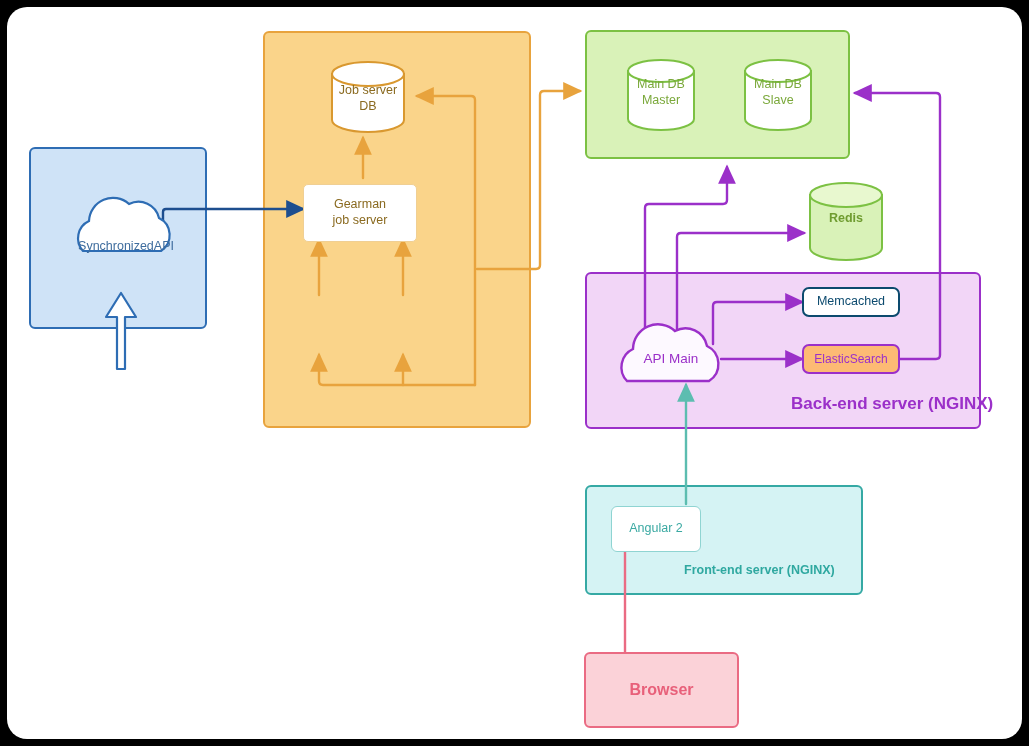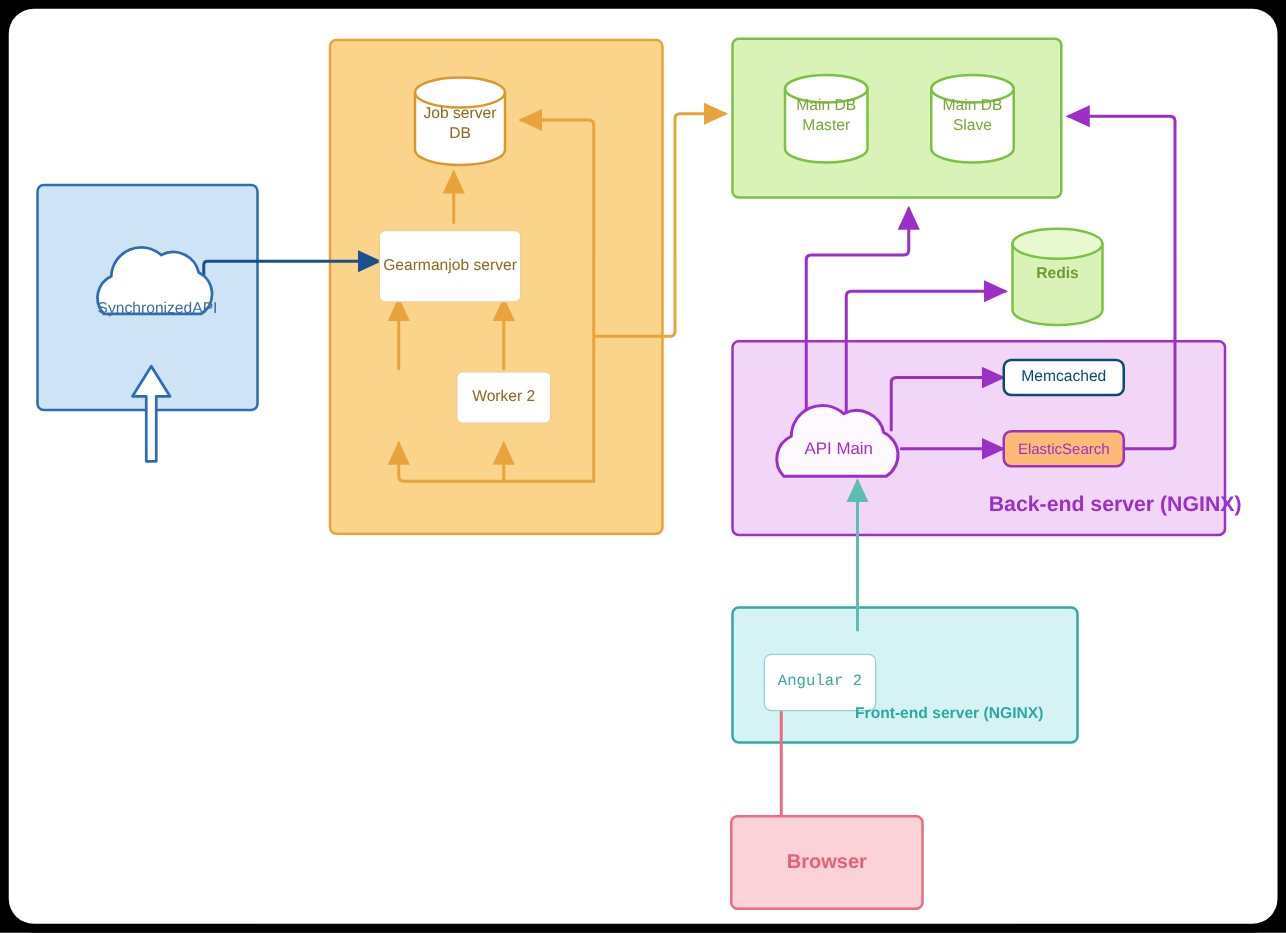--- a/index.html
+++ b/index.html
@@ -125,27 +125,26 @@
     <span>Synchronized</span>
     <span>API</span>
   </div>
 
   <div class="node" style="left:325px;top:70px;width:72px;height:44px;flex-direction:column;font-size:12.5px;color:#8a6a20;">
     <span>Job server</span>
     <span>DB</span>
   </div>
 
 
-  <div class="node" style="left:296px;top:177px;width:114px;height:58px;background:#fff;border:1.5px solid #f0cf93;border-radius:5px;flex-direction:row;font-size:12.5px;color:#8a6a20;">
+  <div class="node" style="left:296px;top:177px;width:114px;height:58px;background:#fff;border:1.5px solid #f0cf93;border-radius:5px;flex-direction:column;font-size:12.5px;color:#8a6a20;">
     <span>Gearman</span>
     <span>job server</span>
   </div>
 
 
-  <div class="node" style="left:358px;top:290px;width:76px;height:42px;background:#fff;border:1.5px solid #f0cf93;border-radius:5px;font-size:12.5px;color:#8a6a20;">Worker 2</div>
 
   <div class="node" style="left:621px;top:64px;width:66px;height:44px;flex-direction:column;font-size:12.5px;color:#7aa83a;">
     <span>Main DB</span>
     <span>Master</span>
   </div>
 
   <div class="node" style="left:738px;top:64px;width:66px;height:44px;flex-direction:column;font-size:12.5px;color:#7aa83a;">
     <span>Main DB</span>
     <span>Slave</span>
   </div>
@@ -153,20 +152,20 @@
   <div class="node" style="left:803px;top:200px;width:72px;height:24px;font-size:12.5px;font-weight:bold;color:#6f9c30;">Redis</div>
 
   <div class="node" style="left:612px;top:338px;width:104px;height:28px;font-size:13.5px;color:#9b30c9;">API Main</div>
 
   <div class="node" style="left:795px;top:280px;width:98px;height:30px;background:#fff;border:2px solid #0c4a6e;border-radius:7px;font-size:12.5px;color:#0c4a6e;">Memcached</div>
 
   <div class="node" style="left:795px;top:337px;width:98px;height:30px;background:#fdba74;border:2px solid #9b30c9;border-radius:7px;font-size:12px;color:#9b30c9;">ElasticSearch</div>
 
   <div class="lbl t-purple" style="left:784px;top:387px;font-size:17px;font-weight:bold;">Back-end server (NGINX)</div>
 
-  <div class="node" style="left:604px;top:516px;width:90px;height:46px;background:#fff;border:1.5px solid #8fd4d2;border-radius:6px;font-size:12.5px;color:#3aa9a2;font-family:Liberation Mono, monospace;">Angular 2</div>
+  <div class="node" style="left:604px;top:499px;width:90px;height:46px;background:#fff;border:1.5px solid #8fd4d2;border-radius:6px;font-size:12.5px;color:#3aa9a2;">Angular 2</div>
 
   <div class="lbl t-teal" style="left:677px;top:556px;font-size:12.5px;font-weight:bold;">Front-end server (NGINX)</div>
 
   <div class="node" style="left:577px;top:645px;width:155px;height:76px;background:#fbd2d8;border:2px solid #ea6b83;border-radius:6px;font-size:16px;font-weight:bold;color:#e8607a;">Browser</div>
 
 </div>
 </div>
 
 </body></html>

